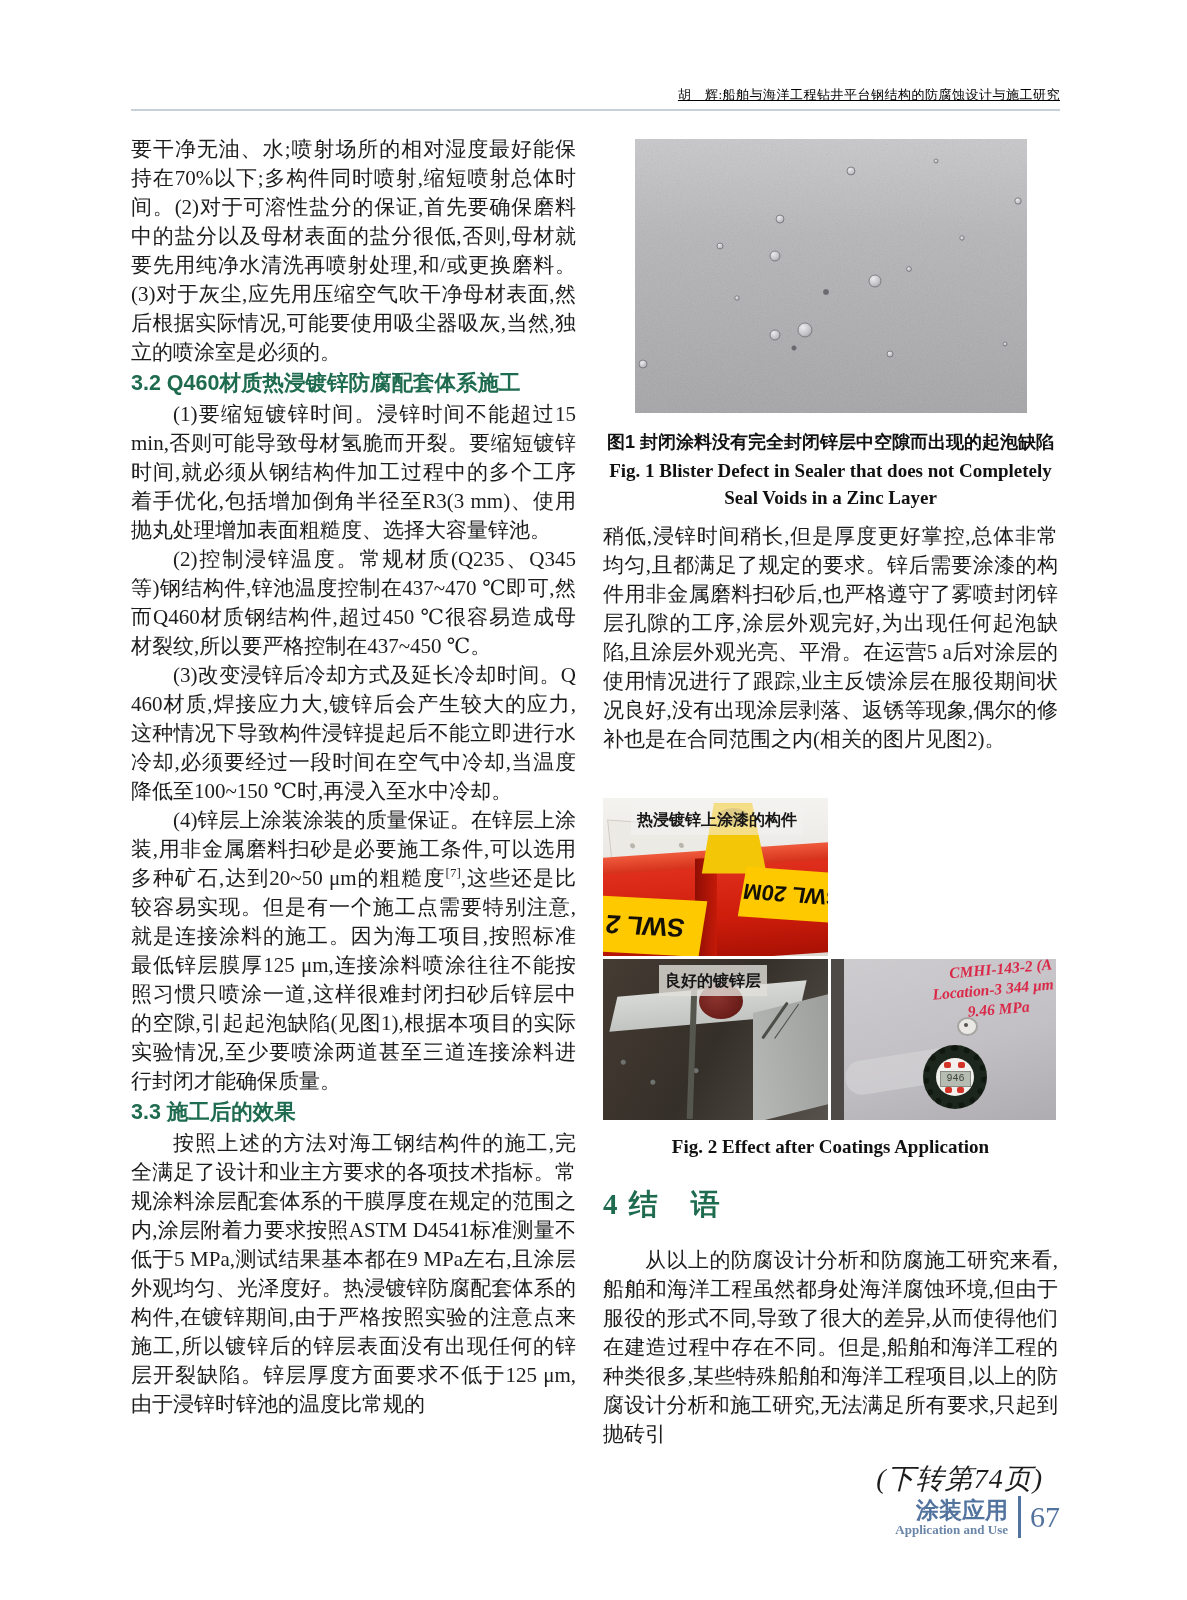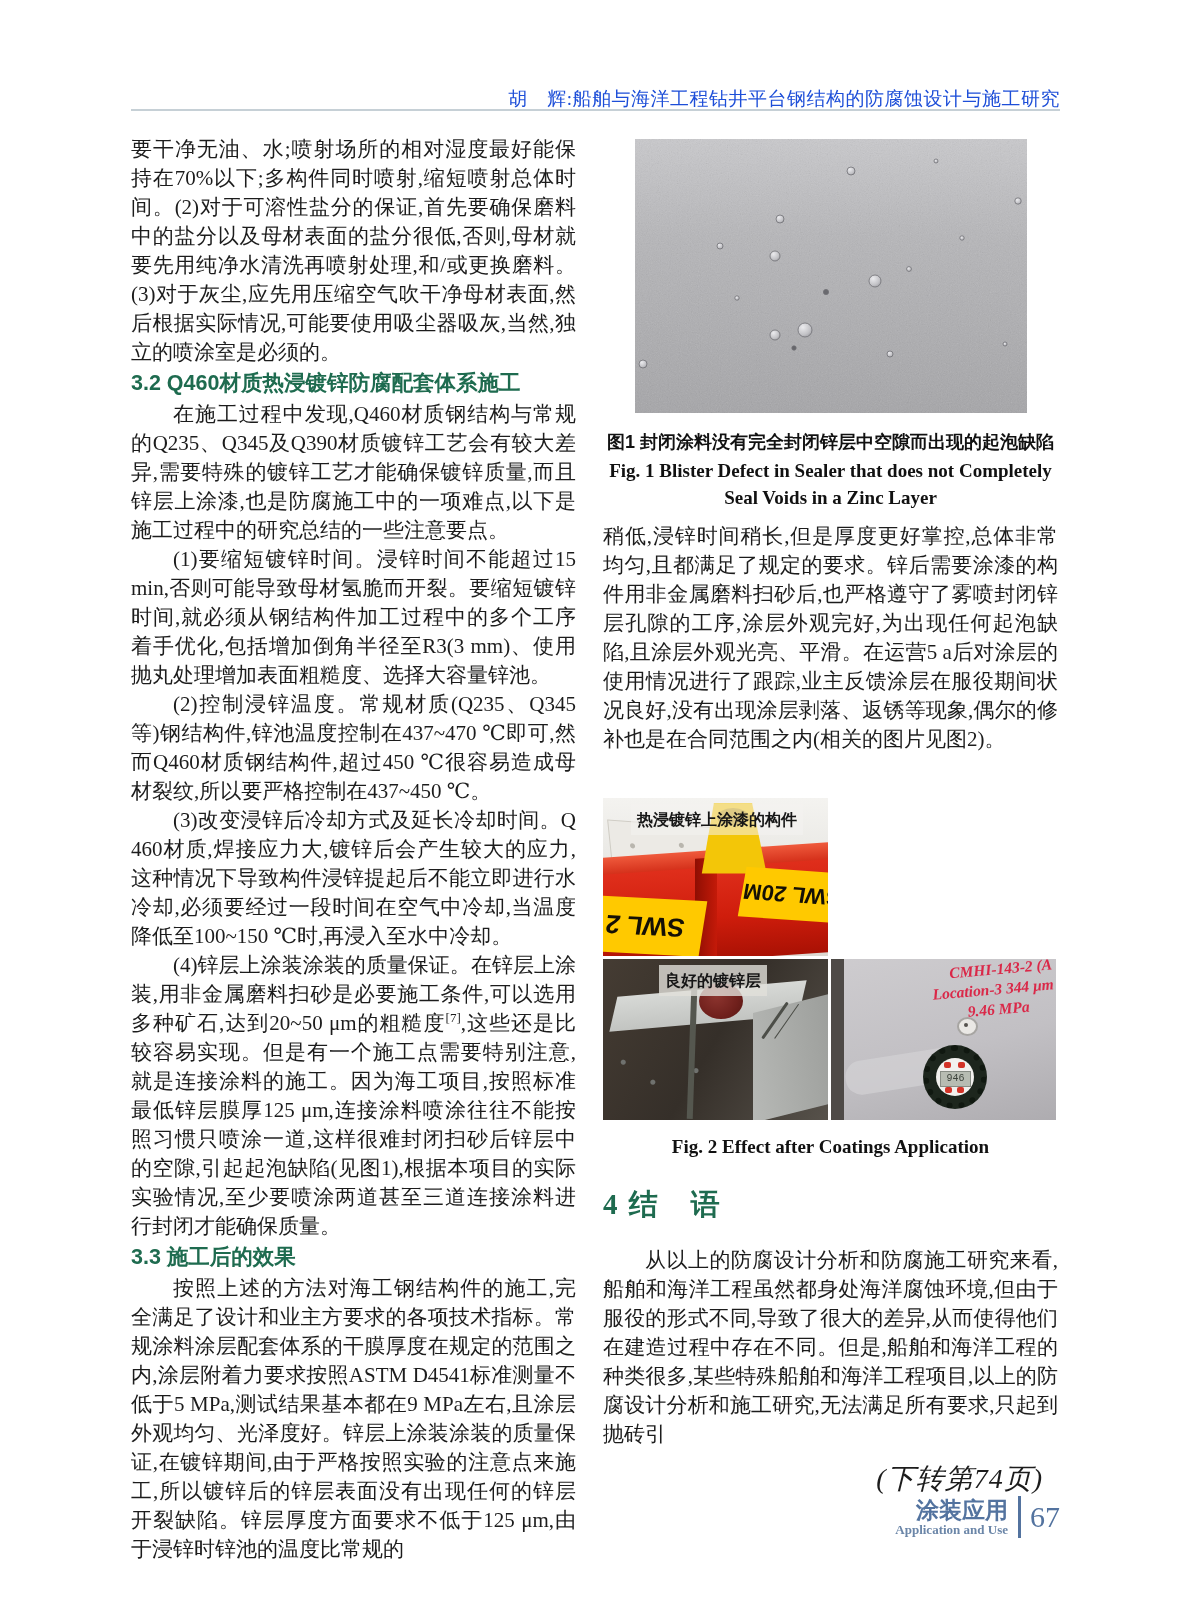--- a/index.html
+++ b/index.html
@@ -2,21 +2,21 @@
 <html lang="zh"><head>
 <meta charset="utf-8">
 <style>
   html,body{margin:0;padding:0;}
   body{width:1187px;height:1600px;background:#ffffff;position:relative;overflow:hidden;
        font-family:"Liberation Serif","DejaVu Serif",serif;color:#1c1c1c;}
   .page{position:absolute;inset:0;background:#ffffff;}
 
   
   .running-head{position:absolute;left:131px;top:86px;width:929px;text-align:right;
-    font-size:19px;color:#1d4ed8;letter-spacing:.5px;}
+    font-size:13px;color:#000000;letter-spacing:.5px;text-decoration:underline;}
   .head-rule{position:absolute;left:131px;top:109px;width:929px;height:2px;background:#c6d0d6;}
 
   
   .col{position:absolute;top:135px;font-size:21px;line-height:29px;text-align:justify;
        word-break:break-all;}
   .col-left{left:131px;width:445px;}
   .col-right{left:603px;width:455px;}
   p{margin:0;}
   p.ind{text-indent:2em;}
   sup{font-size:13px;line-height:0;}
@@ -111,27 +111,26 @@
 <body>
 
 <div class="page">
 
   <div class="running-head">胡　辉:船舶与海洋工程钻井平台钢结构的防腐蚀设计与施工研究</div>
   <div class="head-rule"></div>
 
   <div class="col col-left">
     <p>要干净无油、水;喷射场所的相对湿度最好能保持在70%以下;多构件同时喷射,缩短喷射总体时间。(2)对于可溶性盐分的保证,首先要确保磨料中的盐分以及母材表面的盐分很低,否则,母材就要先用纯净水清洗再喷射处理,和/或更换磨料。(3)对于灰尘,应先用压缩空气吹干净母材表面,然后根据实际情况,可能要使用吸尘器吸灰,当然,独立的喷涂室是必须的。</p>
     <p class="h-green">3.2  Q460材质热浸镀锌防腐配套体系施工</p>
-    <p class="ind">在施工过程中发现,Q460材质钢结构与常规的Q235、Q345及Q390材质镀锌工艺会有较大差异,需要特殊的镀锌工艺才能确保镀锌质量,而且锌层上涂漆,也是防腐施工中的一项难点,以下是施工过程中的研究总结的一些注意要点。</p>
     <p class="ind">(1)要缩短镀锌时间。浸锌时间不能超过15 min,否则可能导致母材氢脆而开裂。要缩短镀锌时间,就必须从钢结构件加工过程中的多个工序着手优化,包括增加倒角半径至R3(3 mm)、使用抛丸处理增加表面粗糙度、选择大容量锌池。</p>
     <p class="ind">(2)控制浸锌温度。常规材质(Q235、Q345等)钢结构件,锌池温度控制在437~470 ℃即可,然而Q460材质钢结构件,超过450 ℃很容易造成母材裂纹,所以要严格控制在437~450 ℃。</p>
     <p class="ind">(3)改变浸锌后冷却方式及延长冷却时间。Q460材质,焊接应力大,镀锌后会产生较大的应力,这种情况下导致构件浸锌提起后不能立即进行水冷却,必须要经过一段时间在空气中冷却,当温度降低至100~150 ℃时,再浸入至水中冷却。</p>
     <p class="ind"><span>(4)锌层上涂装涂装的质量保证。在锌层上涂装,用非金属磨料扫砂是必要施工条件,可以选用多种矿石,达到20~50 μm的粗糙度</span><sup>[7]</sup><span>,这些还是比较容易实现。但是有一个施工点需要特别注意,就是连接涂料的施工。因为海工项目,按照标准最低锌层膜厚125 μm,连接涂料喷涂往往不能按照习惯只喷涂一道,这样很难封闭扫砂后锌层中的空隙,引起起泡缺陷(见图1),根据本项目的实际实验情况,至少要喷涂两道甚至三道连接涂料进行封闭才能确保质量。</span></p>
     <p class="h-green">3.3  施工后的效果</p>
-    <p class="ind">按照上述的方法对海工钢结构件的施工,完全满足了设计和业主方要求的各项技术指标。常规涂料涂层配套体系的干膜厚度在规定的范围之内,涂层附着力要求按照ASTM D4541标准测量不低于5 MPa,测试结果基本都在9 MPa左右,且涂层外观均匀、光泽度好。锌层上涂装涂装的质量保证,在镀锌期间,由于严格按照实验的注意点来施工,所以镀锌后的锌层表面没有出现任何的锌层开裂缺陷。锌层厚度方面要求不低于125 μm,由于浸锌时锌池的温度比常规的</p>
+    <p class="ind">按照上述的方法对海工钢结构件的施工,完全满足了设计和业主方要求的各项技术指标。常规涂料涂层配套体系的干膜厚度在规定的范围之内,涂层附着力要求按照ASTM D4541标准测量不低于5 MPa,测试结果基本都在9 MPa左右,且涂层外观均匀、光泽度好。热浸镀锌防腐配套体系的构件,在镀锌期间,由于严格按照实验的注意点来施工,所以镀锌后的锌层表面没有出现任何的锌层开裂缺陷。锌层厚度方面要求不低于125 μm,由于浸锌时锌池的温度比常规的</p>
   </div>
 
   <div class="col col-right">
 
     <svg class="fig1-svg" width="392" height="274" viewBox="0 0 392 274">
       <defs>
         <linearGradient id="baseG" x1="0" y1="0" x2="0" y2="1">
           <stop offset="0" stop-color="#c9c9cc"></stop>
           <stop offset="0.35" stop-color="#b6b6b9"></stop>
           <stop offset="1" stop-color="#a5a5a8"></stop>

